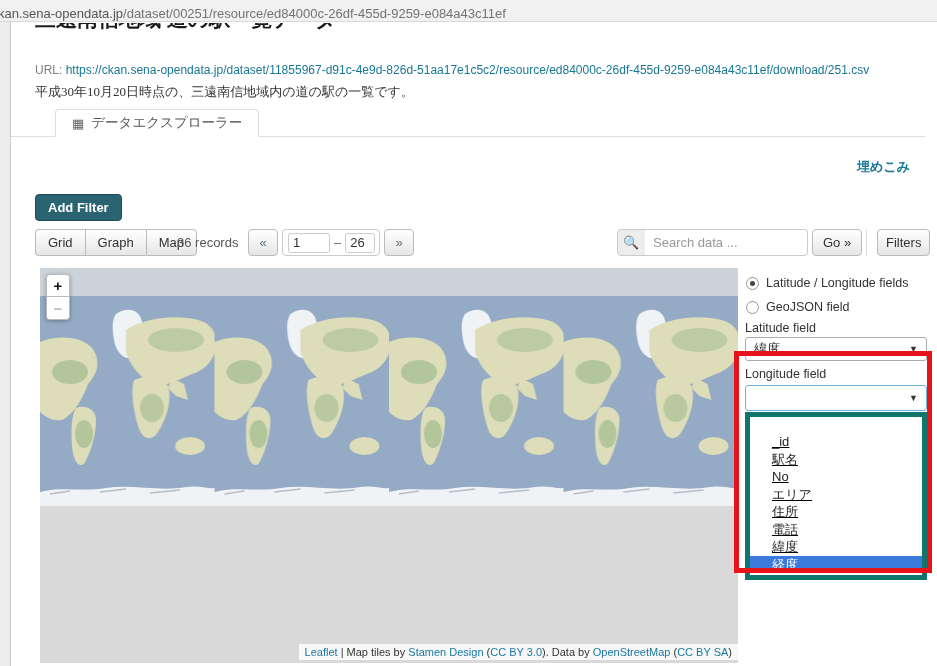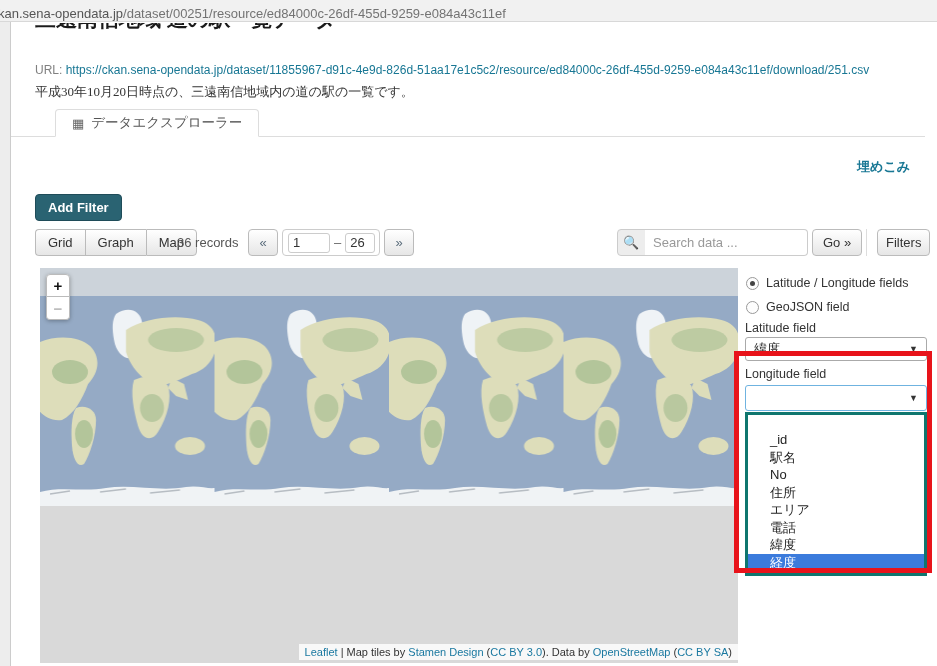--- a/index.html
+++ b/index.html
@@ -85,21 +85,21 @@
   .radio-row { position:absolute; display:flex; align-items:center; font-size:12.5px; color:#333; }
   .radio { width:13px; height:13px; border:1px solid #999; border-radius:50%; background:#fdfdfd;
            margin-right:7px; position:relative; }
   .radio.checked::after { content:""; position:absolute; left:3px; top:3px; width:5px; height:5px;
                           border-radius:50%; background:#444; }
   .select-box { position:absolute; background:#fff; border:1px solid #aaa; border-radius:3px;
                 display:flex; align-items:center; padding:0 8px; font-size:13px; color:#222; cursor:pointer; }
   .select-box .caret { margin-left:auto; font-size:9px; color:#333; }
   .select-focus { border:1px solid #6fb3e0; }
   .dd-list { position:absolute; left:745px; top:412px; width:182px; background:#fff;
-             border:3px solid #0f766e; z-index:4; padding-bottom:2px; }
+             border:5px solid #0f766e; z-index:4; padding-bottom:2px;text-decoration:underline; }
   .dd-item { height:17.5px; line-height:17.5px; padding-left:22px; font-size:13px; color:#222; cursor:pointer; }
   .dd-item.blank { height:16px; }
   .dd-item.selected { background:#3b7bdc; color:#ffffff; }
 
   .red-rect { position:absolute; left:734px; top:351px; width:198px; height:222px;
               border:5px solid #e8131a; z-index:10; pointer-events:none; }
 </style>
 </head>
 <body>
 
@@ -214,22 +214,22 @@
   <div class="select-box select-focus" style="left:745px; top:385px; width:182px; height:26px;">
     <span></span>
     <span class="caret">▼</span>
   </div>
 
   <div class="dd-list">
     <div class="dd-item blank"></div>
     <div class="dd-item">_id</div>
     <div class="dd-item">駅名</div>
     <div class="dd-item">No</div>
+    <div class="dd-item">エリア</div>
     <div class="dd-item">住所</div>
-    <div class="dd-item">エリア</div>
     <div class="dd-item">電話</div>
     <div class="dd-item">緯度</div>
     <div class="dd-item selected">経度</div>
   </div>
 
   <div class="red-rect"></div>
 
 </div>
 
 </body></html>

